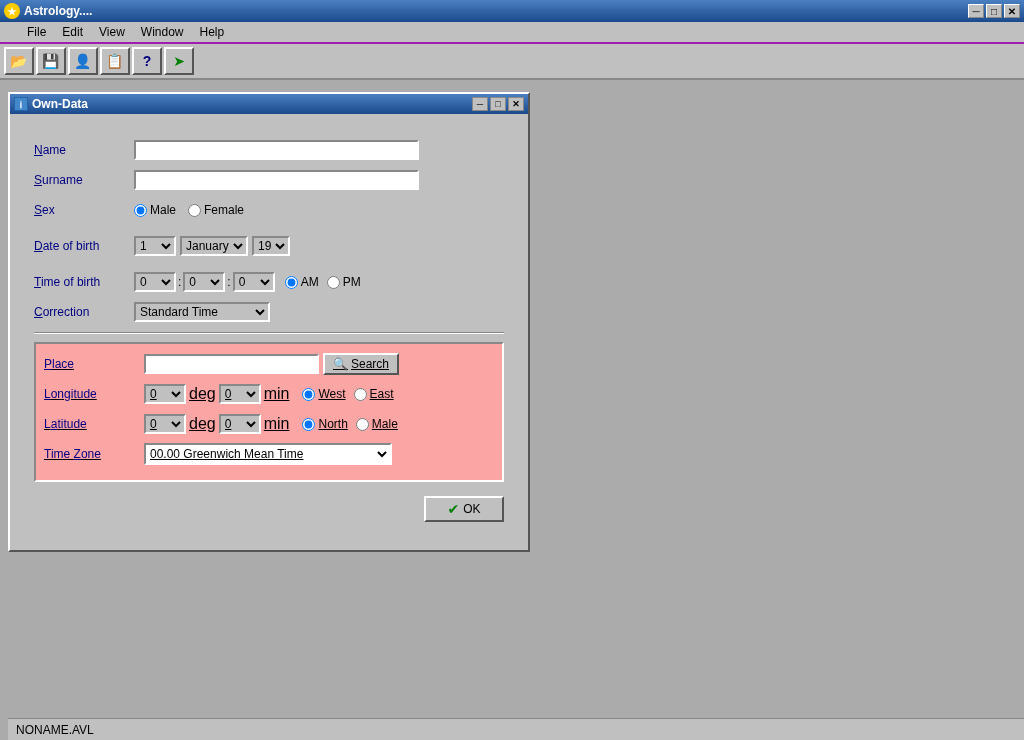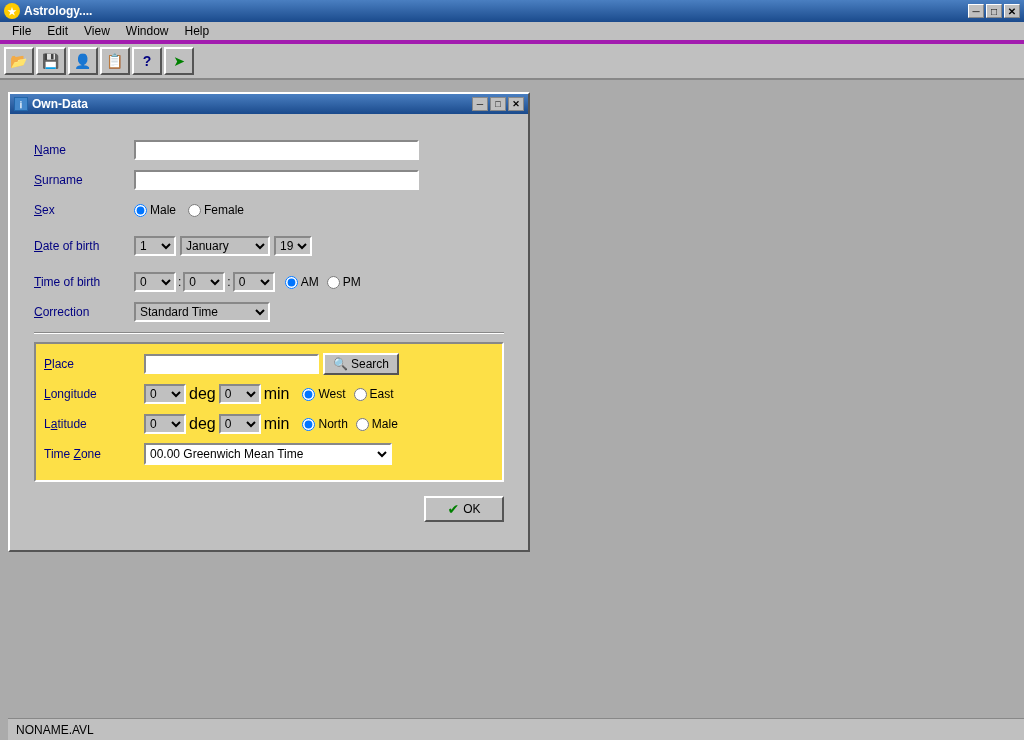--- a/index.html
+++ b/index.html
@@ -58,22 +58,22 @@
       cursor: pointer;
       color: #000;
     }
 
     
     .menu-bar {
       background: #c0c0c0;
       height: 22px;
       display: flex;
       align-items: center;
-      padding: 0 4px;
-      border-bottom: 4px solid #a21caf;
+      padding: 0 19px;
+      border-bottom: 2px solid #a21caf;
     }
     .menu-item {
       padding: 2px 8px;
       font-size: 12px;
       cursor: pointer;
       color: #000;
     }
 
     
     .toolbar {
@@ -241,21 +241,21 @@
       border-left-color: #888;
       border-right-color: #fff;
       border-bottom-color: #fff;
       font-size: 12px;
       cursor: pointer;
       outline: none;
     }
 
     
     .dob-day { width: 42px; }
-    .dob-month { width: 90px; margin: 8px 4px; }
+    .dob-month { width: 68px; margin: 8px 4px; }
     .dob-year { width: 38px; }
 
     
     .time-sep {
       margin: 0 2px;
       font-size: 12px;
     }
     .time-field { width: 42px; }
     .ampm-group {
       margin-left: 10px;
@@ -346,21 +346,22 @@
 
     
     .inner-panel {
       border: 2px solid;
       border-top-color: #888;
       border-left-color: #888;
       border-right-color: #fff;
       border-bottom-color: #fff;
       padding: 8px;
       margin-top: 4px;
-      background: #fde047;
+      background: #fca5a5;
+      text-decoration: underline;
     }
 
     
     .bottom-row {
       display: flex;
       justify-content: flex-end;
       padding: 4px 0;
     }
   </style>
 </head>

